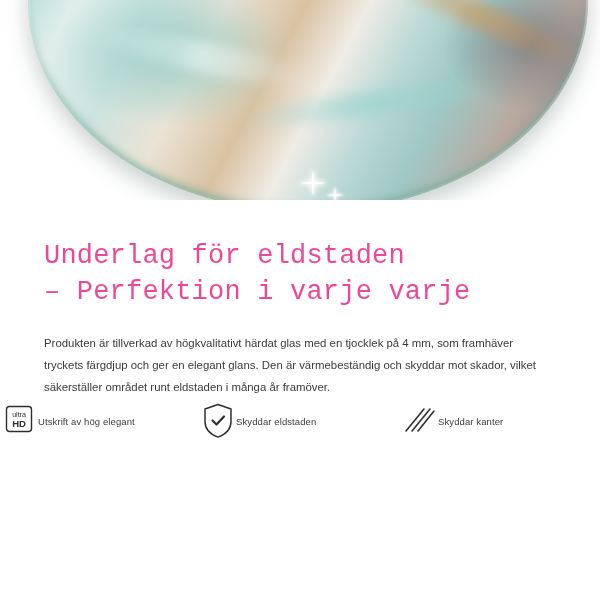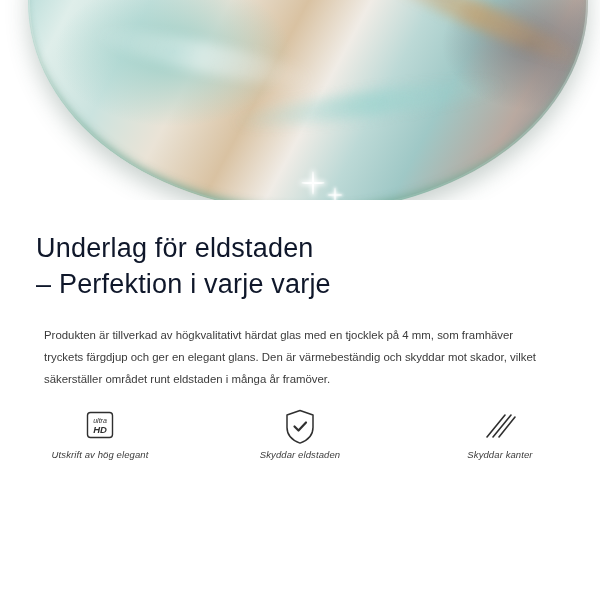--- a/index.html
+++ b/index.html
@@ -103,27 +103,27 @@
 
   
   .content {
     position: absolute;
     left: 0;
     top: 200px;
     width: 600px;
   }
 
   .headline {
-    margin: 0;
+    margin: 8px;
     padding: 30px 36px 0 36px;
-    font-family: Liberation Sans, sans-serif;
+    font-family: Liberation Mono, monospace;
     font-weight: 400;
     font-size: 27px;
     line-height: 36px;
-    color: #0f172a;
+    color: #ec4899;
     letter-spacing: 0.2px;
   }
   .headline .line2 { display: block; }
 
   .body-text {
     margin: 8px;
     padding: 14px 45px 0 36px;
     font-size: 11.4px;
     line-height: 22px;
     color: #3a3a3a;
@@ -134,25 +134,24 @@
     position: absolute;
     left: 0;
     top: 382px;
     width: 600px;
     display: grid;
     grid-template-columns: repeat(3, 1fr);
     grid-row-gap: 12px;
   }
   .feature {
     display: flex;
-    flex-direction: column;
+    flex-direction: row;
     align-items: center;
-    justify-content: flex-end;
+    justify-content: flex-start;
     height: 78px;
-    font-style: italic;
   }
   .feature-icon {
     height: 44px;
     display: flex;
     align-items: center;
     justify-content: center;
   }
   .feature-label {
     font-size: 9.5px;
     color: #3c3c3c;

